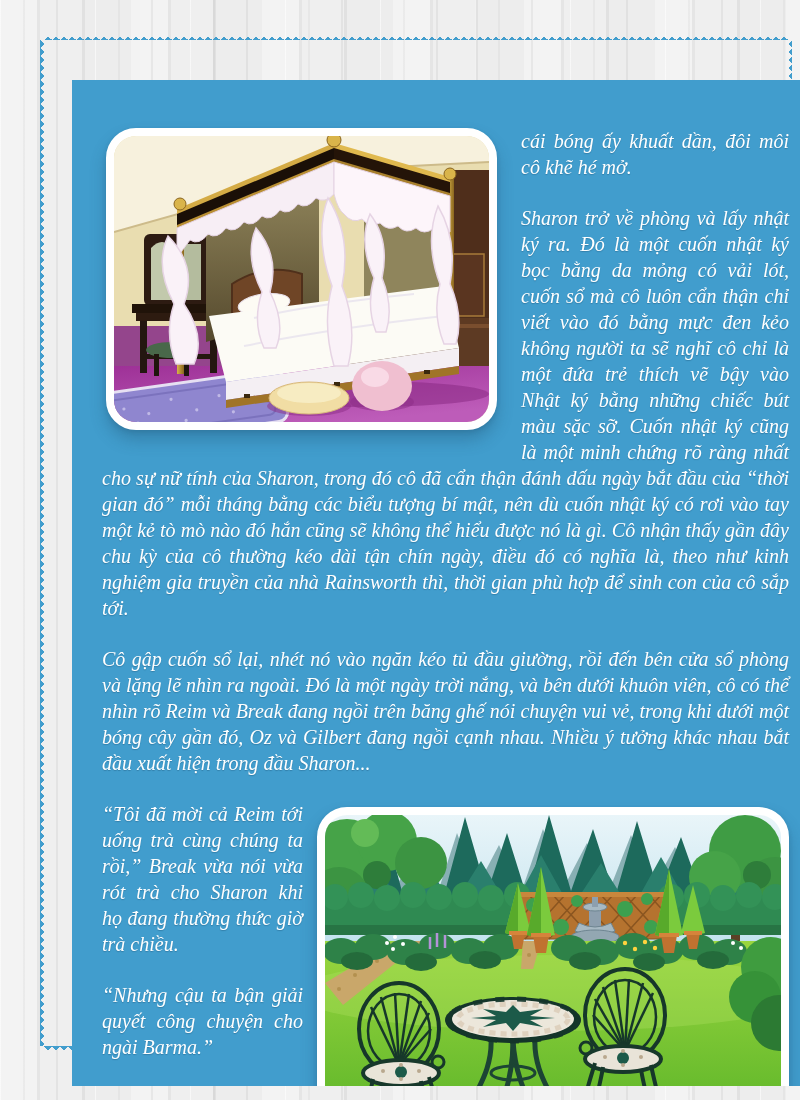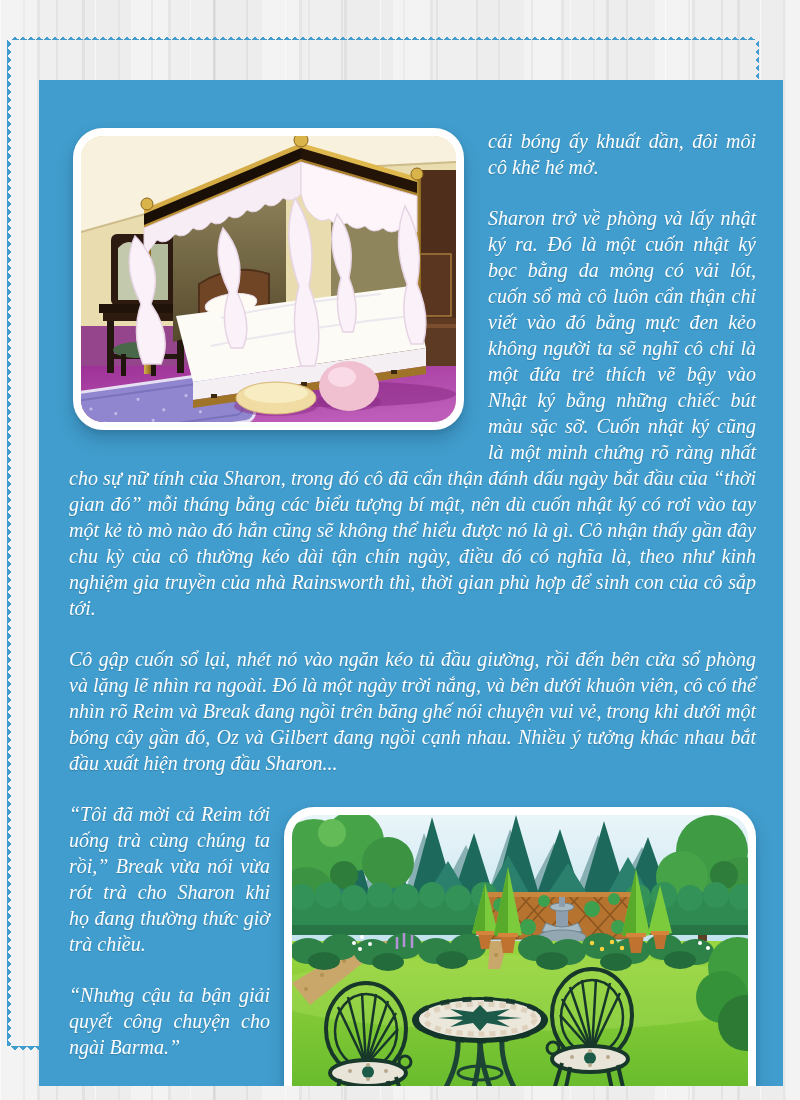--- a/index.html
+++ b/index.html
@@ -28,21 +28,21 @@
     background-size:8px 4px;background-repeat:repeat-x;}
   .zz-b{left:0;right:0;bottom:-4px;height:4px;
     background:conic-gradient(from -45deg at 50% 100%, var(--blue) 90deg, #0000 0);
     background-size:8px 4px;background-repeat:repeat-x;}
   .zz-l{top:0;bottom:0;left:-4px;width:4px;
     background:conic-gradient(from 225deg at 100% 50%, var(--blue) 90deg, #0000 0);
     background-size:4px 8px;background-repeat:repeat-y;}
   .zz-r{top:0;bottom:0;right:-4px;width:4px;
     background:conic-gradient(from 45deg at 0% 50%, var(--blue) 90deg, #0000 0);
     background-size:4px 8px;background-repeat:repeat-y;}
-  .card-outer{position:absolute;left:11px;top:40px;width:744px;height:1006px;}
+  .card-outer{position:absolute;left:44px;top:40px;width:744px;height:1006px;}
 
   .prose{
     font-family:"Liberation Serif","DejaVu Serif",serif;
     font-style:italic;
     font-size:20px;line-height:26px;
     color:var(--ink);
     text-align:justify;
     text-shadow:0 1px 1px rgba(15,60,90,.3);
   }
   .prose p{margin:0 0 25px 0;}

